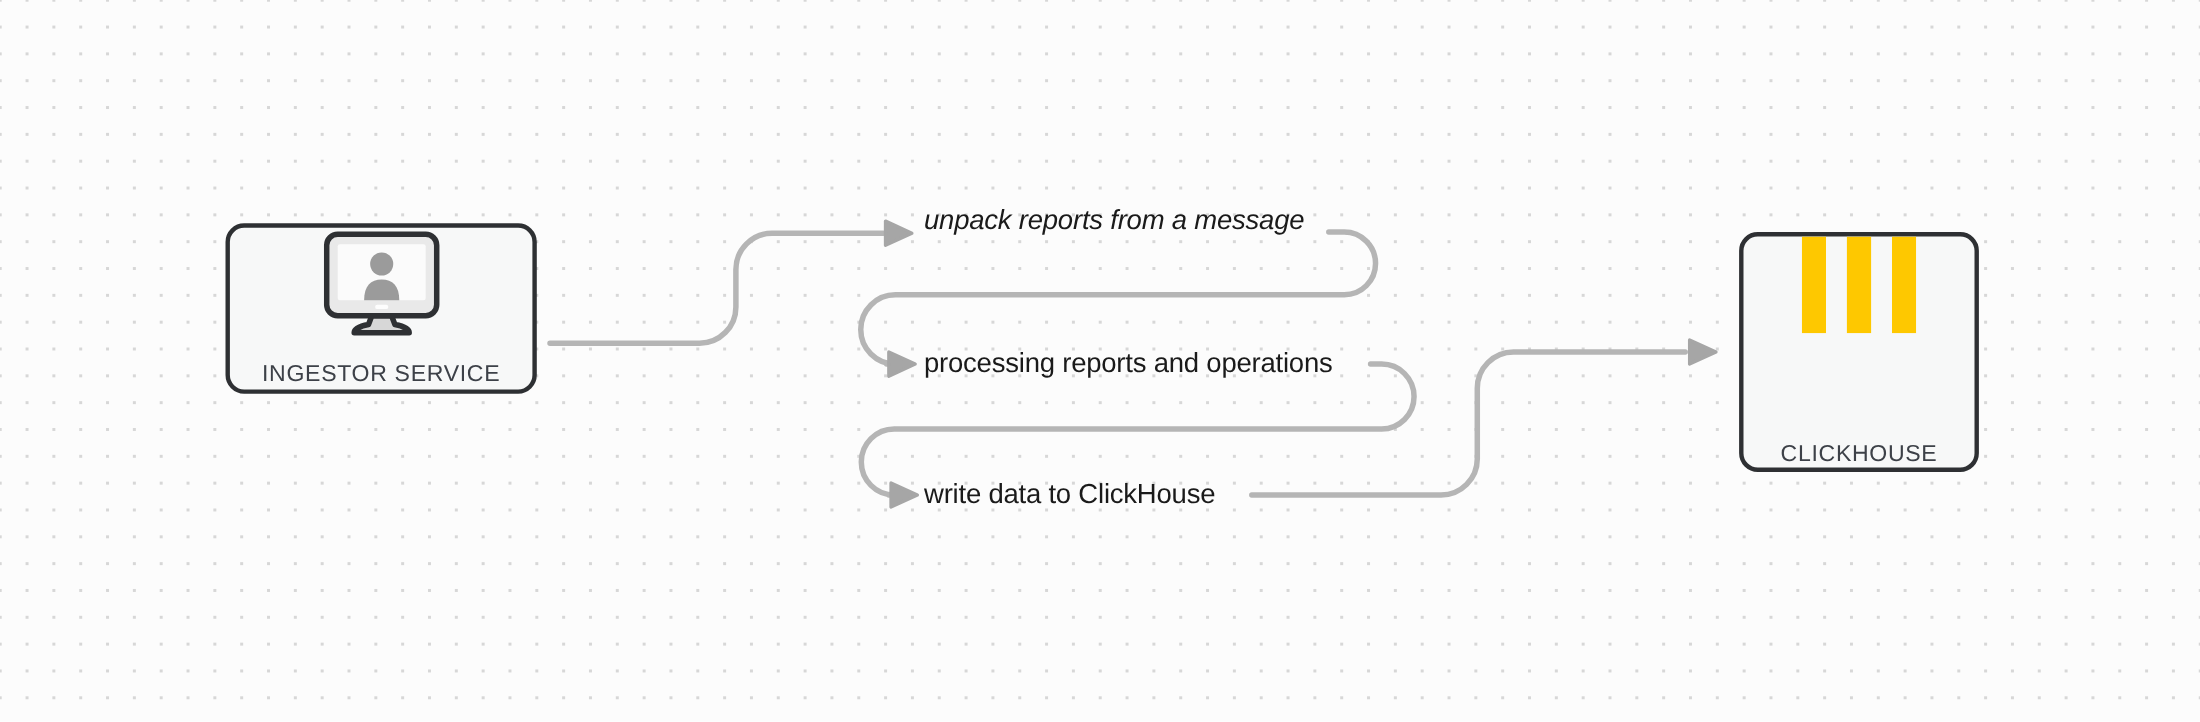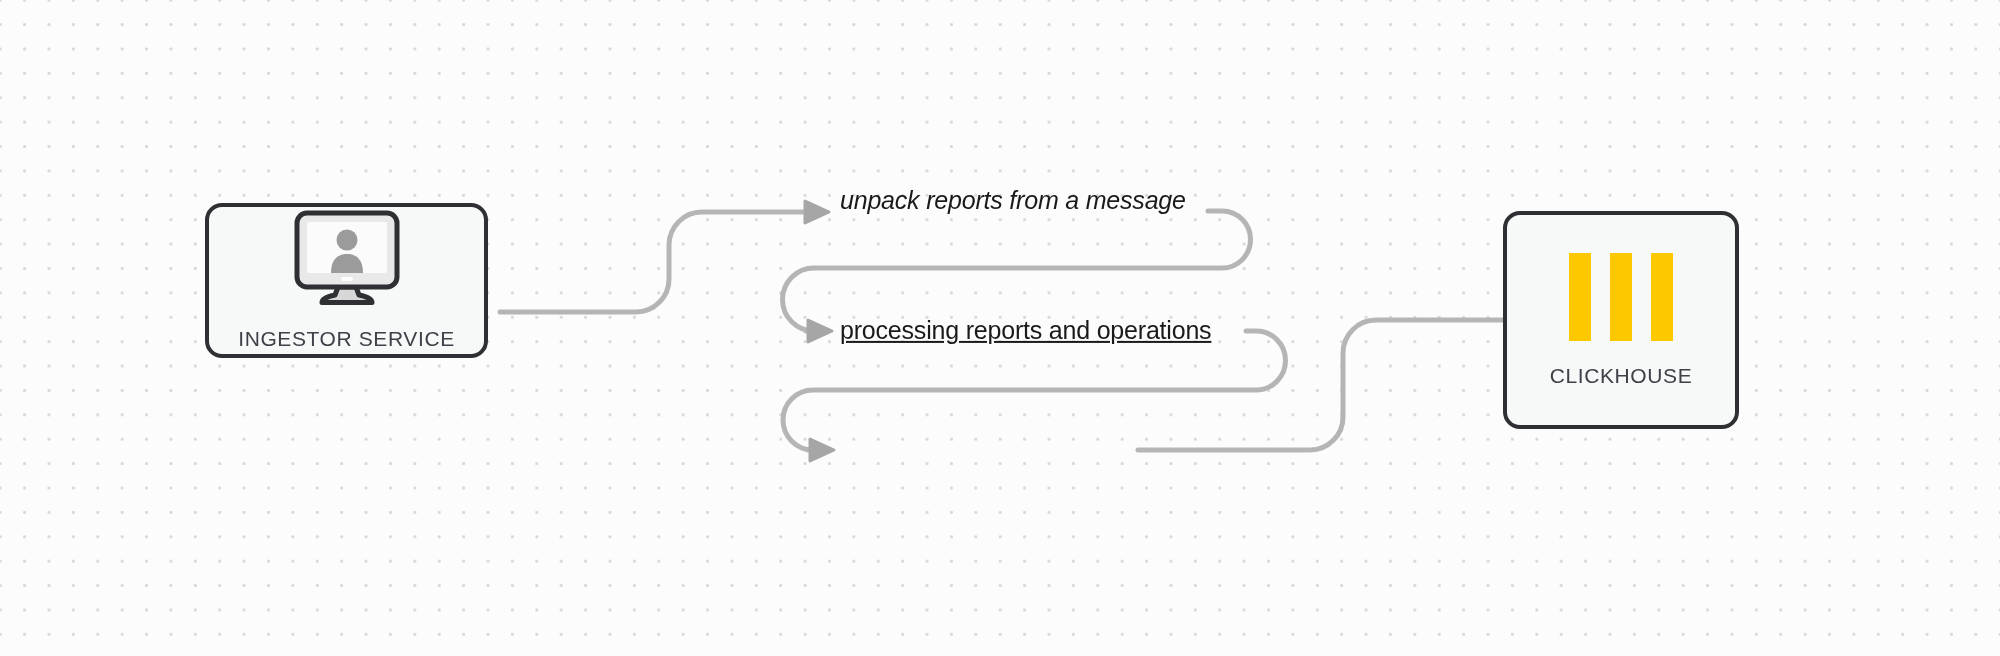--- a/index.html
+++ b/index.html
@@ -42,36 +42,37 @@
     white-space: nowrap;
   }
   .node-ingestor {
     left: 205px;
     top: 203px;
     width: 283px;
     height: 155px;
     gap: 15px;
   }
   .node-clickhouse {
-    left: 1503px;
+    left: 1581px;
     top: 211px;
-    width: 236px;
+    width: 218px;
     height: 218px;
     gap: 19px;
+    justify-content: space-between;
   }
   .step-label {
     position: absolute;
     transform: translateY(-52%);
     color: #1a1a1a;
     font-size: 25px;
     letter-spacing: -0.2px;
     white-space: nowrap;
   }
   .step-1 { left: 840px; top: 201px; font-style: italic; }
-  .step-2 { left: 840px; top: 331px; text-decoration: underline; }
+  .step-2 { left: 840px; top: 331px; }
   .step-3 { left: 840px; top: 450px; }
 </style>
 </head>
 <body>
 
 <div class="canvas">
 
   <svg class="flow-layer" viewBox="0 0 2000 656">
     <g fill="none" stroke="#b5b5b5" stroke-width="5" stroke-linecap="round">
 
@@ -116,14 +117,15 @@
         <rect x="0" y="0" width="22" height="88" fill="#fec800"></rect>
         <rect x="41" y="0" width="22" height="88" fill="#fec800"></rect>
         <rect x="82" y="0" width="22" height="88" fill="#fec800"></rect>
       </svg>
     </span>
     <span class="node-label">CLICKHOUSE</span>
   </div>
 
   <span class="step-label step-1">unpack reports from a message</span>
   <span class="step-label step-2">processing reports and operations</span>
+  <span class="step-label step-3">write data to ClickHouse</span>
 
 </div>
 
 </body></html>

